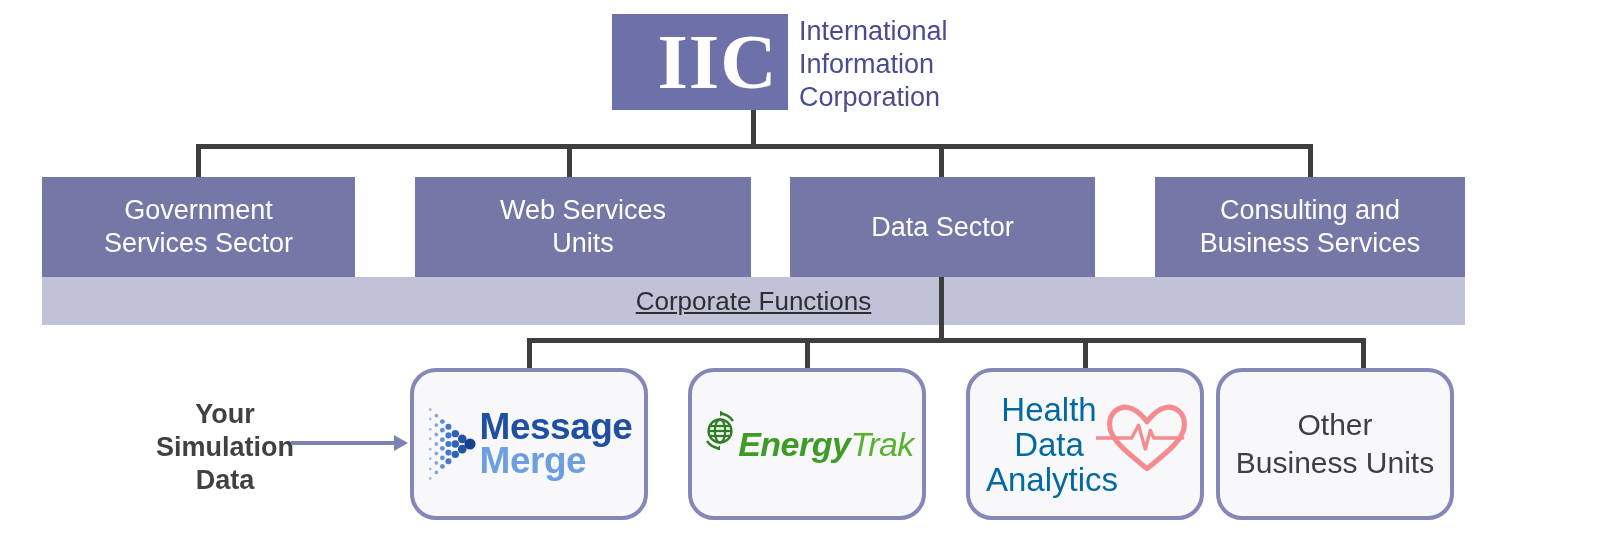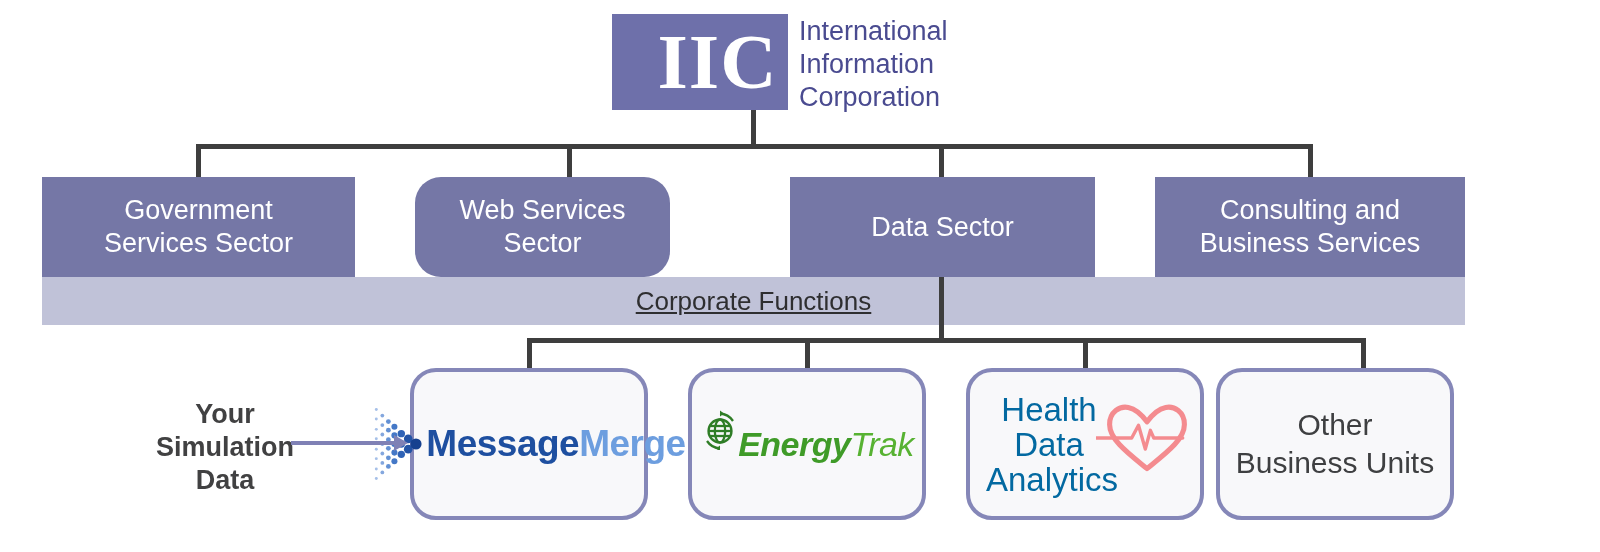--- a/index.html
+++ b/index.html
@@ -24,41 +24,41 @@
   
   .cline{position:absolute;background:#3e3e3e;}
   
   .sector{
     position:absolute;top:177px;height:100px;background:#7577a6;
     display:flex;flex-direction:column;align-items:center;justify-content:center;
     color:#ffffff;font-size:27px;line-height:33px;text-align:center;
   }
   .sector span{display:block;}
   .sector.s0{left:42px;width:313px;}
-  .sector.s1{left:415px;width:255px;border-radius:26px;}
+  .sector.s1{left:415px;width:336px;}
   .sector.s2{left:790px;width:305px;}
   .sector.s3{left:1155px;width:310px;}
   .corp-bar{
     position:absolute;left:42px;top:277px;width:1423px;height:48px;background:#c0c2d8;
     display:flex;align-items:center;justify-content:center;
     color:#2e2e30;font-size:26px;text-decoration:underline;
   }
   
   .card{
     position:absolute;top:368px;width:238px;height:152px;box-sizing:border-box;
     background:#f8f8fa;border:4px solid #8587b8;border-radius:26px;
     display:flex;align-items:center;justify-content:center;
   }
   .card.c0{left:410px;}
   .card.c1{left:688px;}
   .card.c2{left:966px;}
   .card.c3{left:1216px;}
   
   .mm-wrap{display:flex;align-items:center;gap:4px;}
-  .mm-text{display:flex;flex-direction:row;line-height:0.93;justify-content:center;}
+  .mm-text{display:flex;flex-direction:column;line-height:0.93;justify-content:center;}
   .mm-top{font-size:37px;font-weight:bold;color:#1e4fa0;letter-spacing:-0.5px;}
   .mm-bottom{font-size:37px;font-weight:bold;color:#6d9edf;letter-spacing:-0.5px;}
   
   .et-wrap{display:flex;align-items:center;}
   .et-globe{transform:translateY(-14px);margin-right:-2px;}
   .et-bold{font-size:34px;font-weight:bold;font-style:italic;color:#3f9b28;letter-spacing:-0.5px;}
   .et-light{font-size:34px;font-weight:400;font-style:italic;color:#57b232;letter-spacing:-0.5px;text-align:center;}
   
   .hd-card{justify-content:flex-start;}
   .hd-text{margin-left:16px;width:126px;text-align:center;color:#0369a1;
@@ -96,21 +96,21 @@
   <div class="cline" style="left:567px;top:144px;width:5px;height:34px;"></div>
   <div class="cline" style="left:939px;top:144px;width:5px;height:34px;"></div>
   <div class="cline" style="left:1308px;top:144px;width:5px;height:34px;"></div>
 
   <div class="sector s0">
     <span>Government</span>
     <span>Services Sector</span>
   </div>
   <div class="sector s1">
     <span>Web Services</span>
-    <span>Sector</span>
+    <span>Units</span>
   </div>
   <div class="sector s2">
     <span>Data Sector</span>
   </div>
   <div class="sector s3">
     <span>Consulting and</span>
     <span>Business Services</span>
   </div>
 
   <div class="corp-bar">

